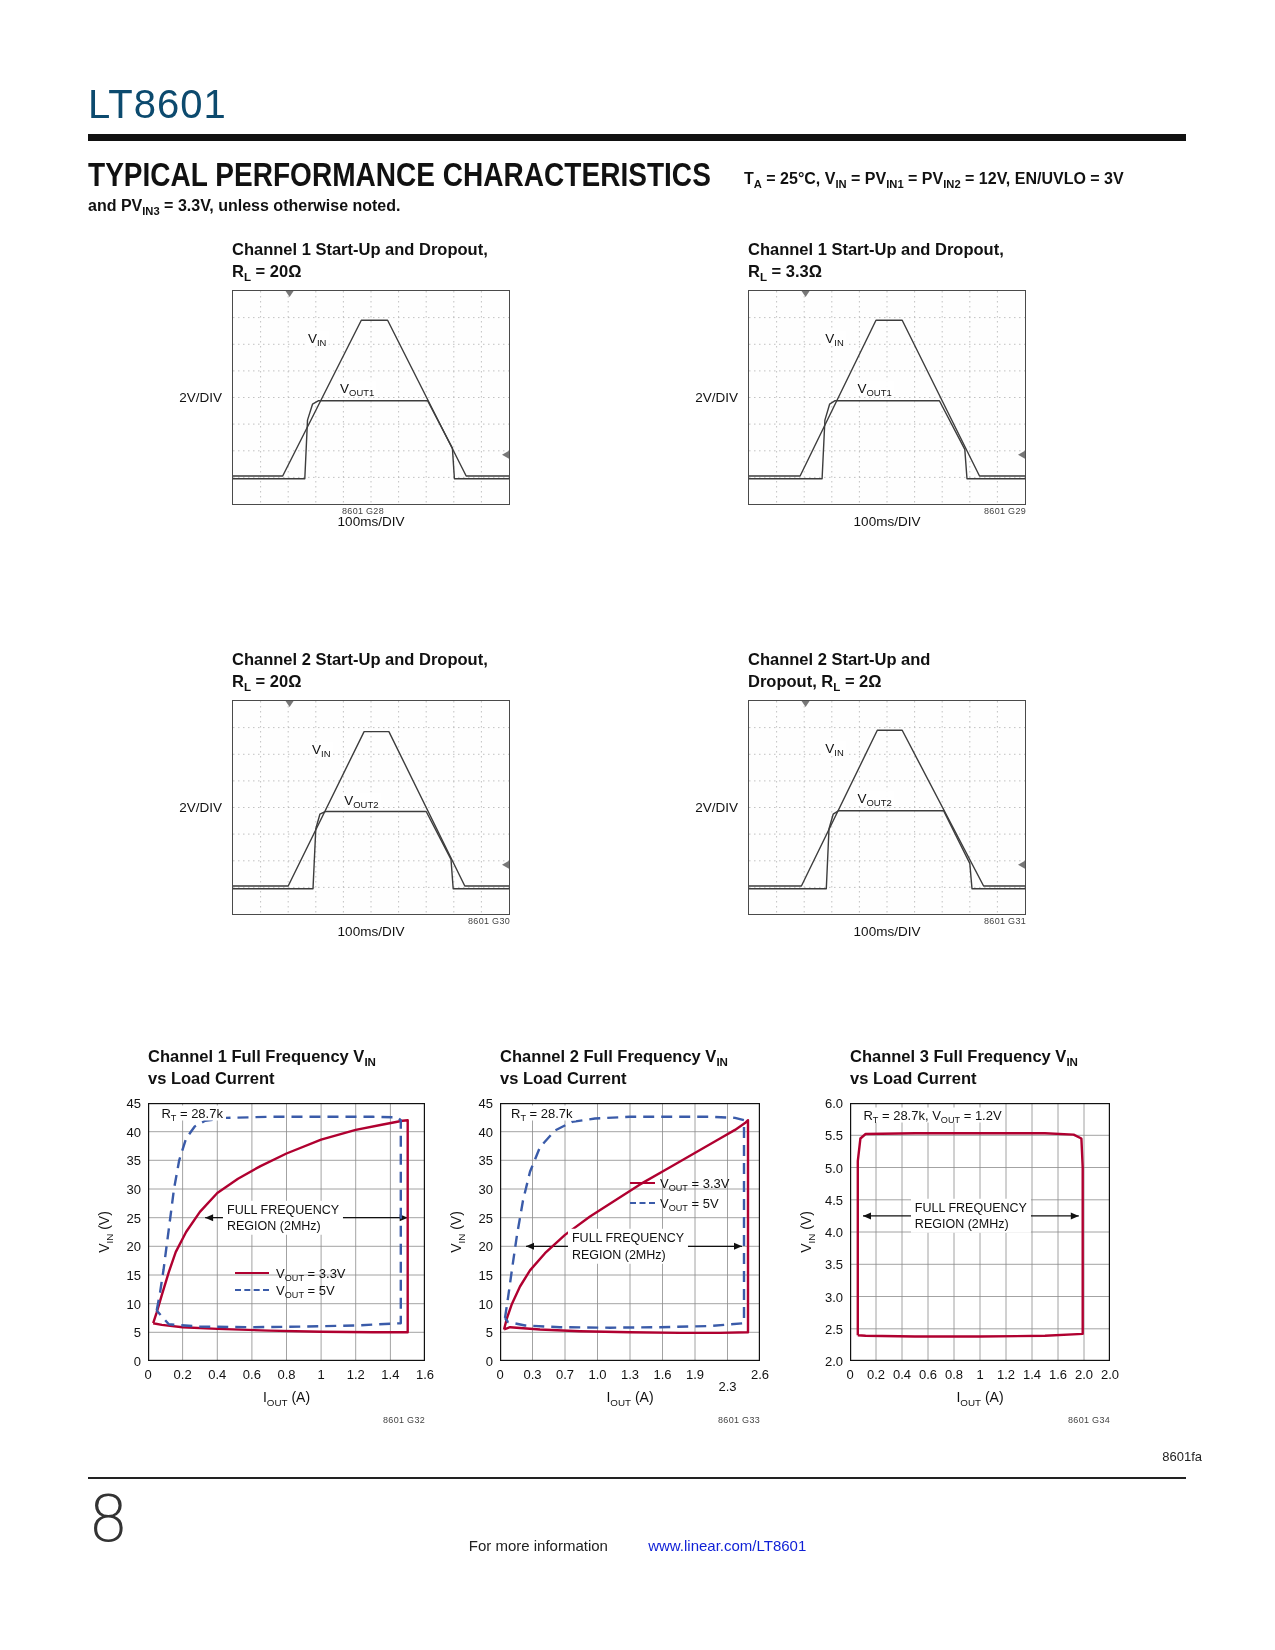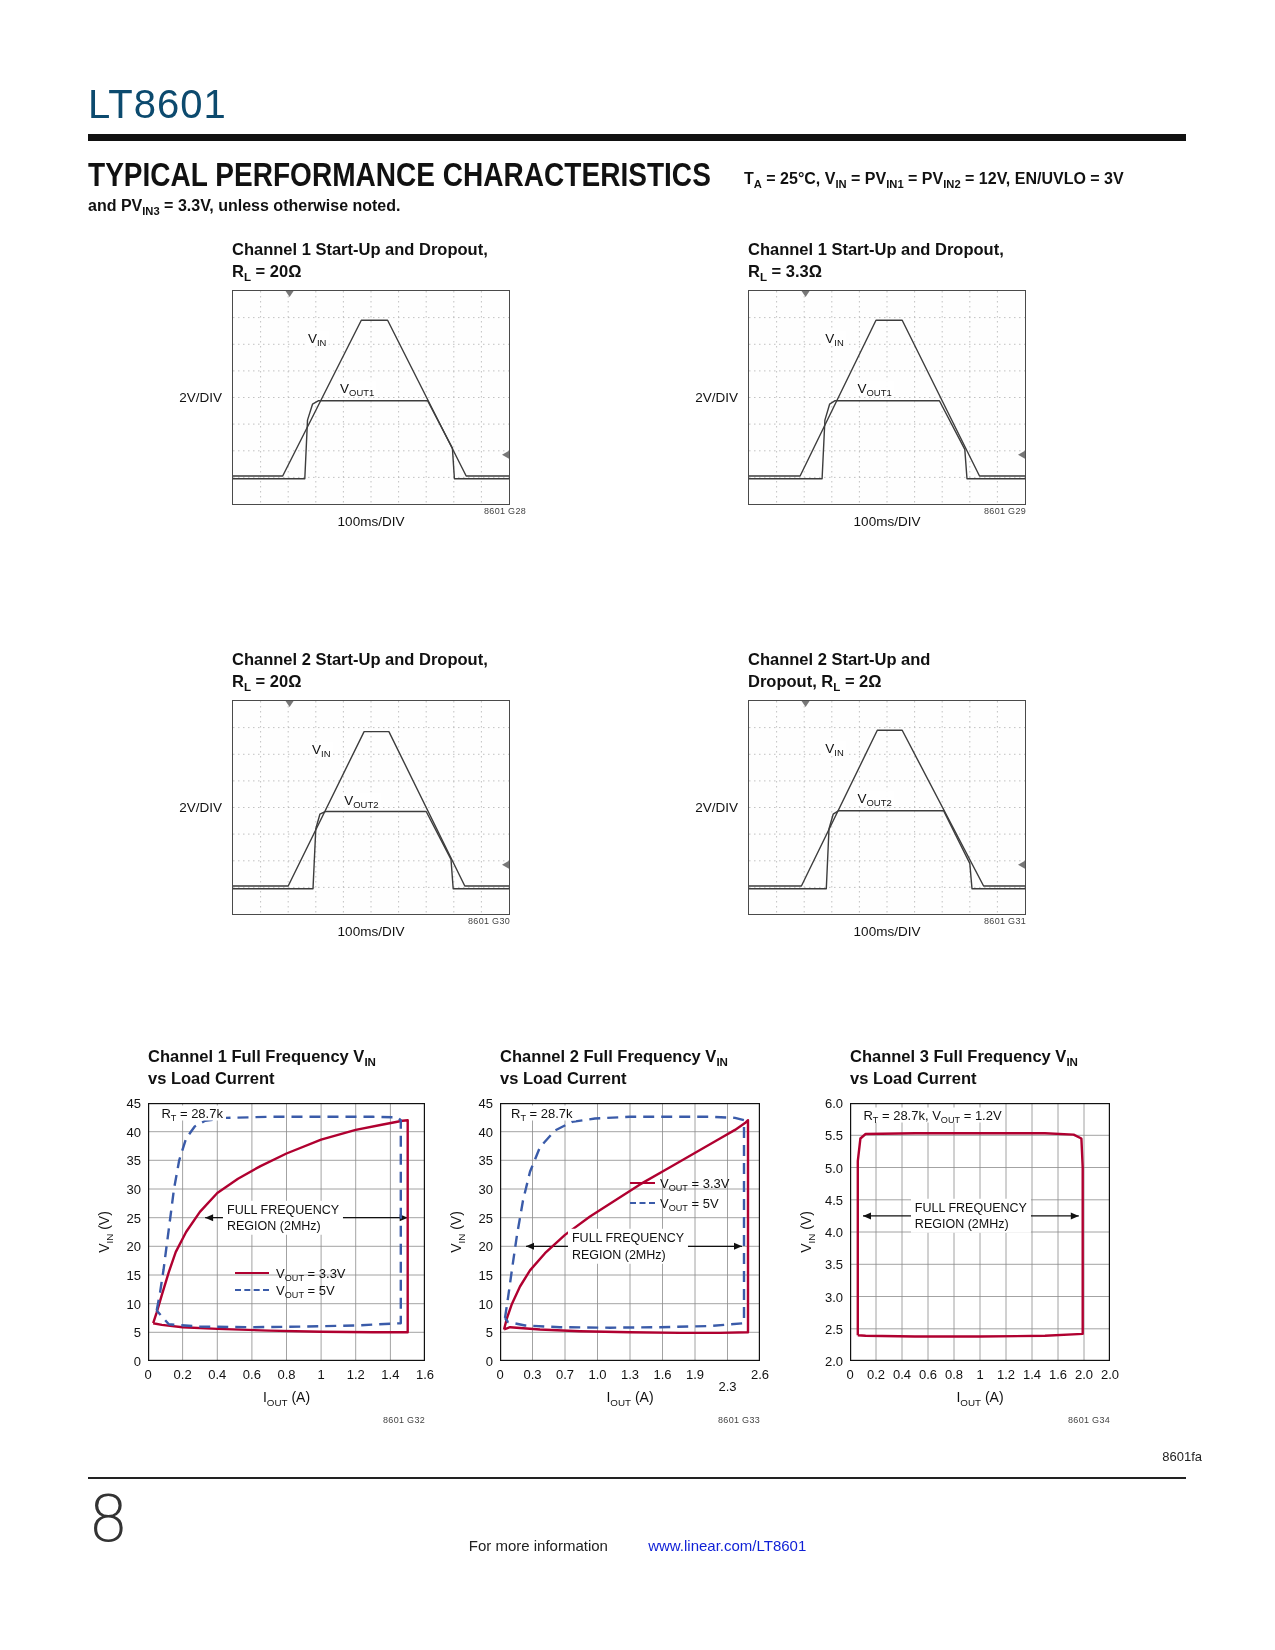--- a/index.html
+++ b/index.html
@@ -93,21 +93,21 @@
           <line x1="0" y1="186.4" x2="276" y2="186.4" stroke="#b3b3b3" stroke-width="0.8" stroke-dasharray="1.5 3.5"></line>
           <polyline points="0.0,185.0 49.7,185.0 128.3,29.3 154.6,29.3 233.2,185.0 276.0,185.0" fill="none" stroke="#3d3d3d" stroke-width="1.4" stroke-linejoin="round"></polyline>
           <polyline points="0.0,187.7 71.8,187.7 74.5,129.1 79.5,113.2 85.6,109.7 194.6,109.7 219.4,157.1 221.4,187.7 276.0,187.7" fill="none" stroke="#3d3d3d" stroke-width="1.4" stroke-linejoin="round"></polyline>
           <polygon points="52.58,0 60.58,0 56.58,6" fill="#777"></polygon>
           <polygon points="276,159.74375 276,167.74375 269,163.74375" fill="#777"></polygon>
         </svg>
     <div class="wave-label" style="left: 84.18px; top: 46.5938px;">V<sub>IN</sub></div>
         <div class="wave-label" style="left: 124.2px; top: 97.1812px;">V<sub>OUT1</sub></div>
       </div>
     <div class="abs vdiv-label" style="left:0;top:152px;width:134px;text-align:right;">2V/DIV</div>
-    <div class="abs graph-id" style="left:160px;top:268px;width:278px;text-align:right;">8601 G28</div>
+    <div class="abs graph-id" style="left:136px;top:268px;width:278px;text-align:center;">8601 G28</div>
     <div class="abs hdiv-label" style="left:144px;top:276px;width:278px;text-align:center;">100ms/DIV</div>
   </div>
 
   <div class="abs" style="left:604px;top:238px;width:434px;height:300px;">
     <div class="abs scope-title" style="left:144px;top:0;">
       <div>Channel 1 Start-Up and Dropout,</div>
       <div>R<sub>L</sub> = 3.3Ω</div>
     </div>
     <div class="abs scope-plot" style="left:144px;top:52px;width:278px;height:215px;">
       <svg viewBox="0 0 276 213">

